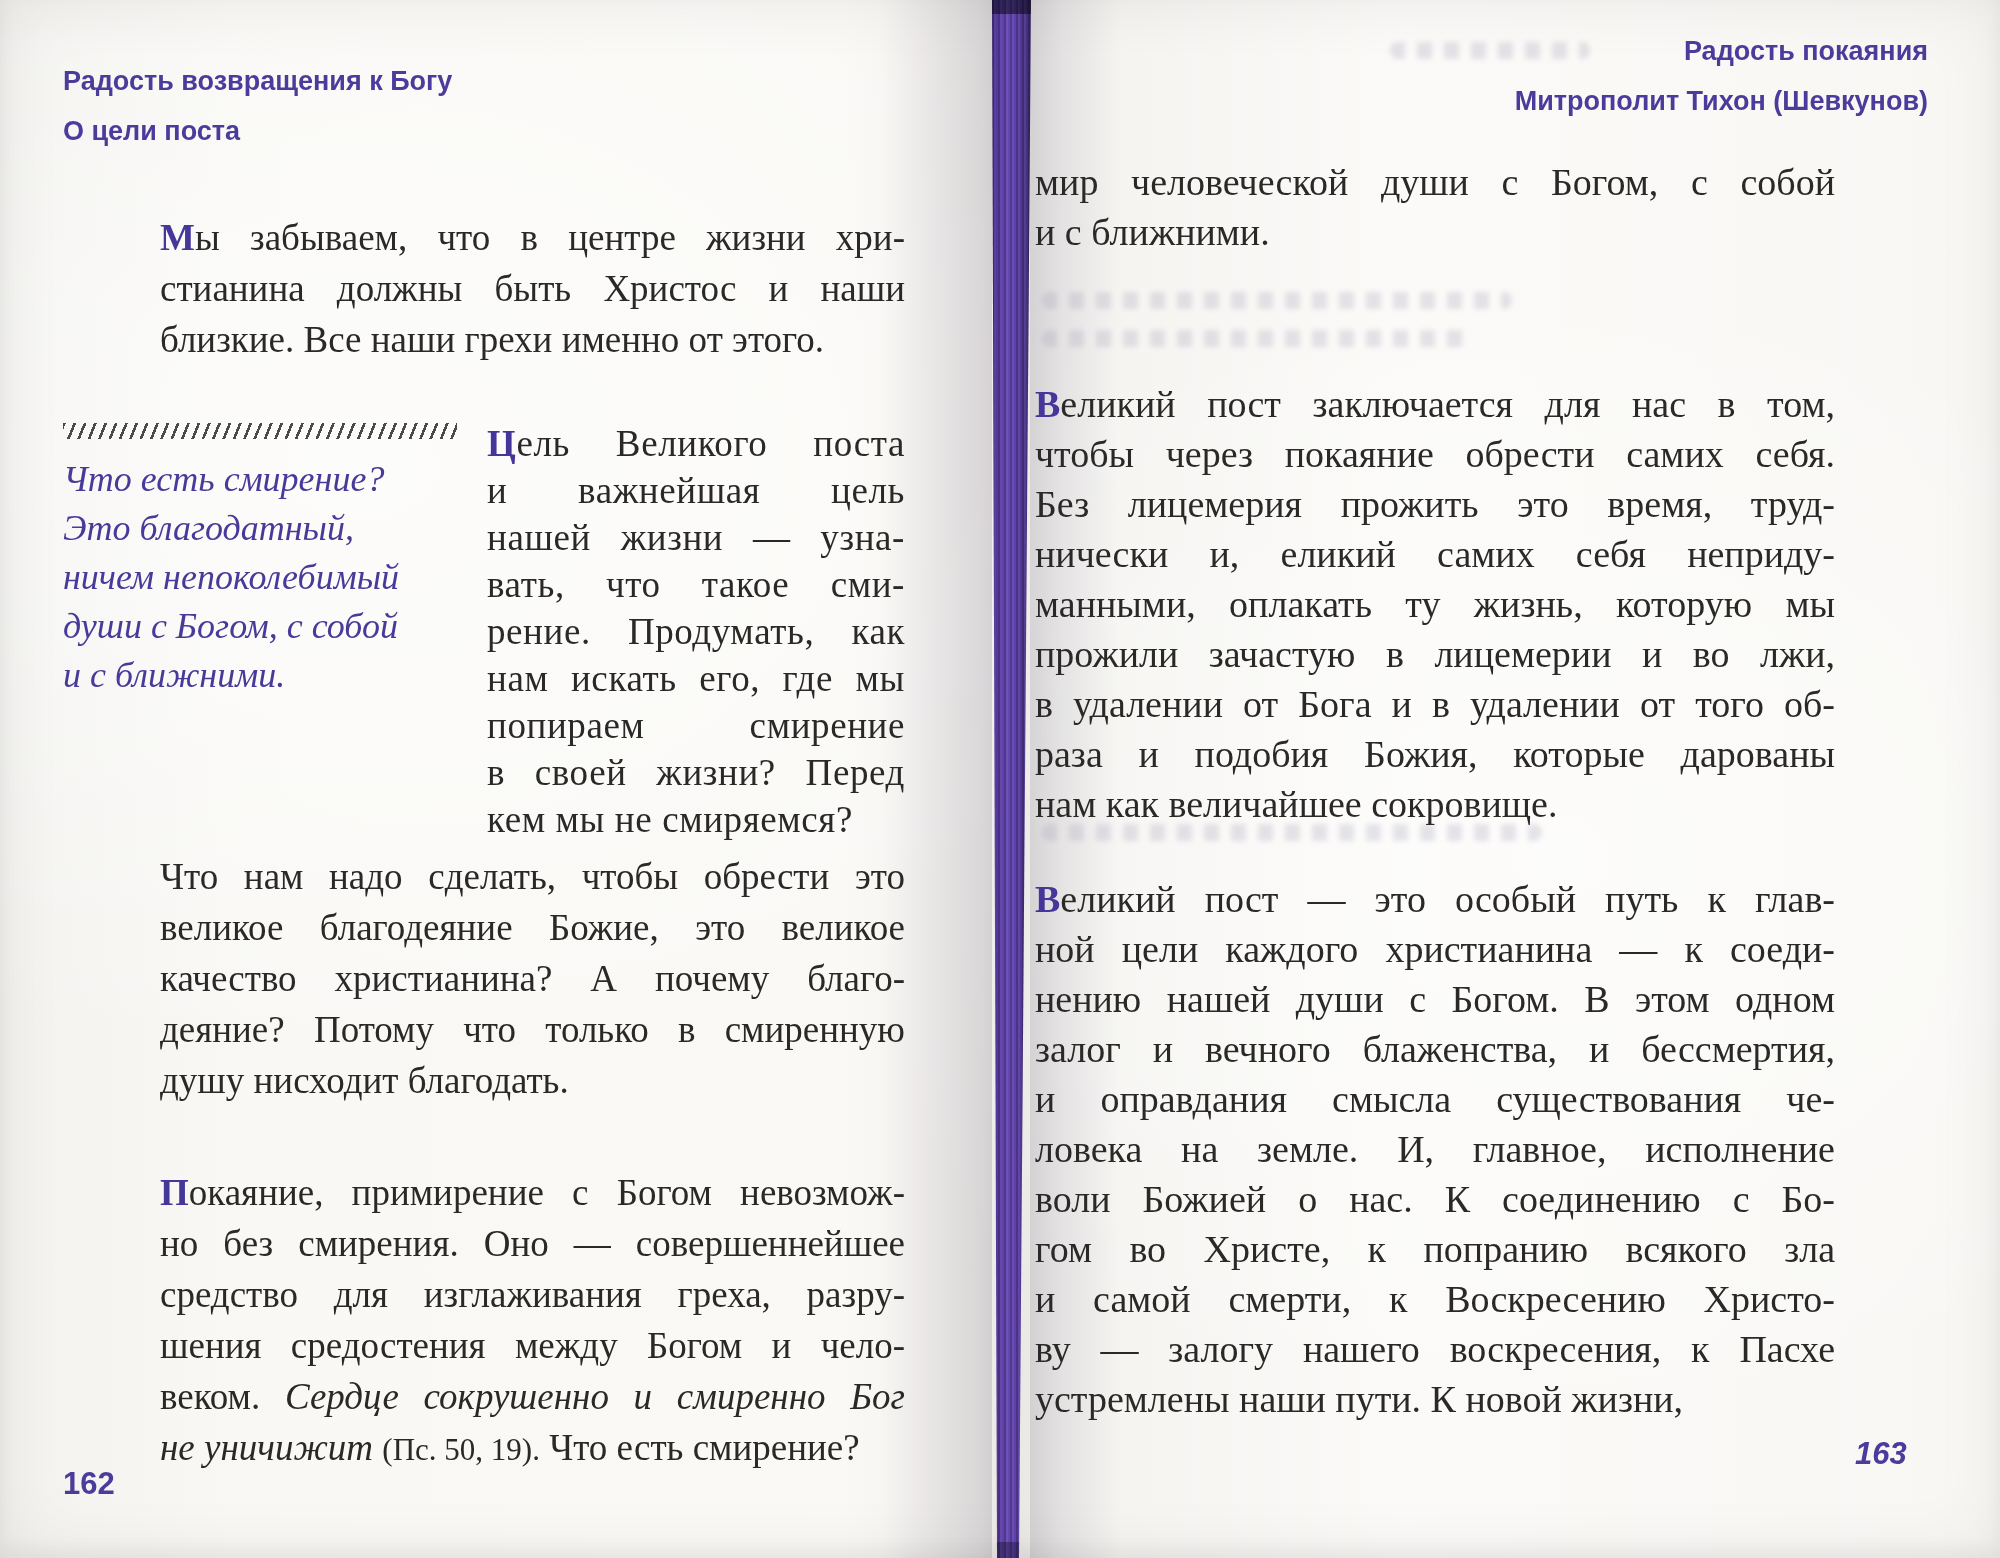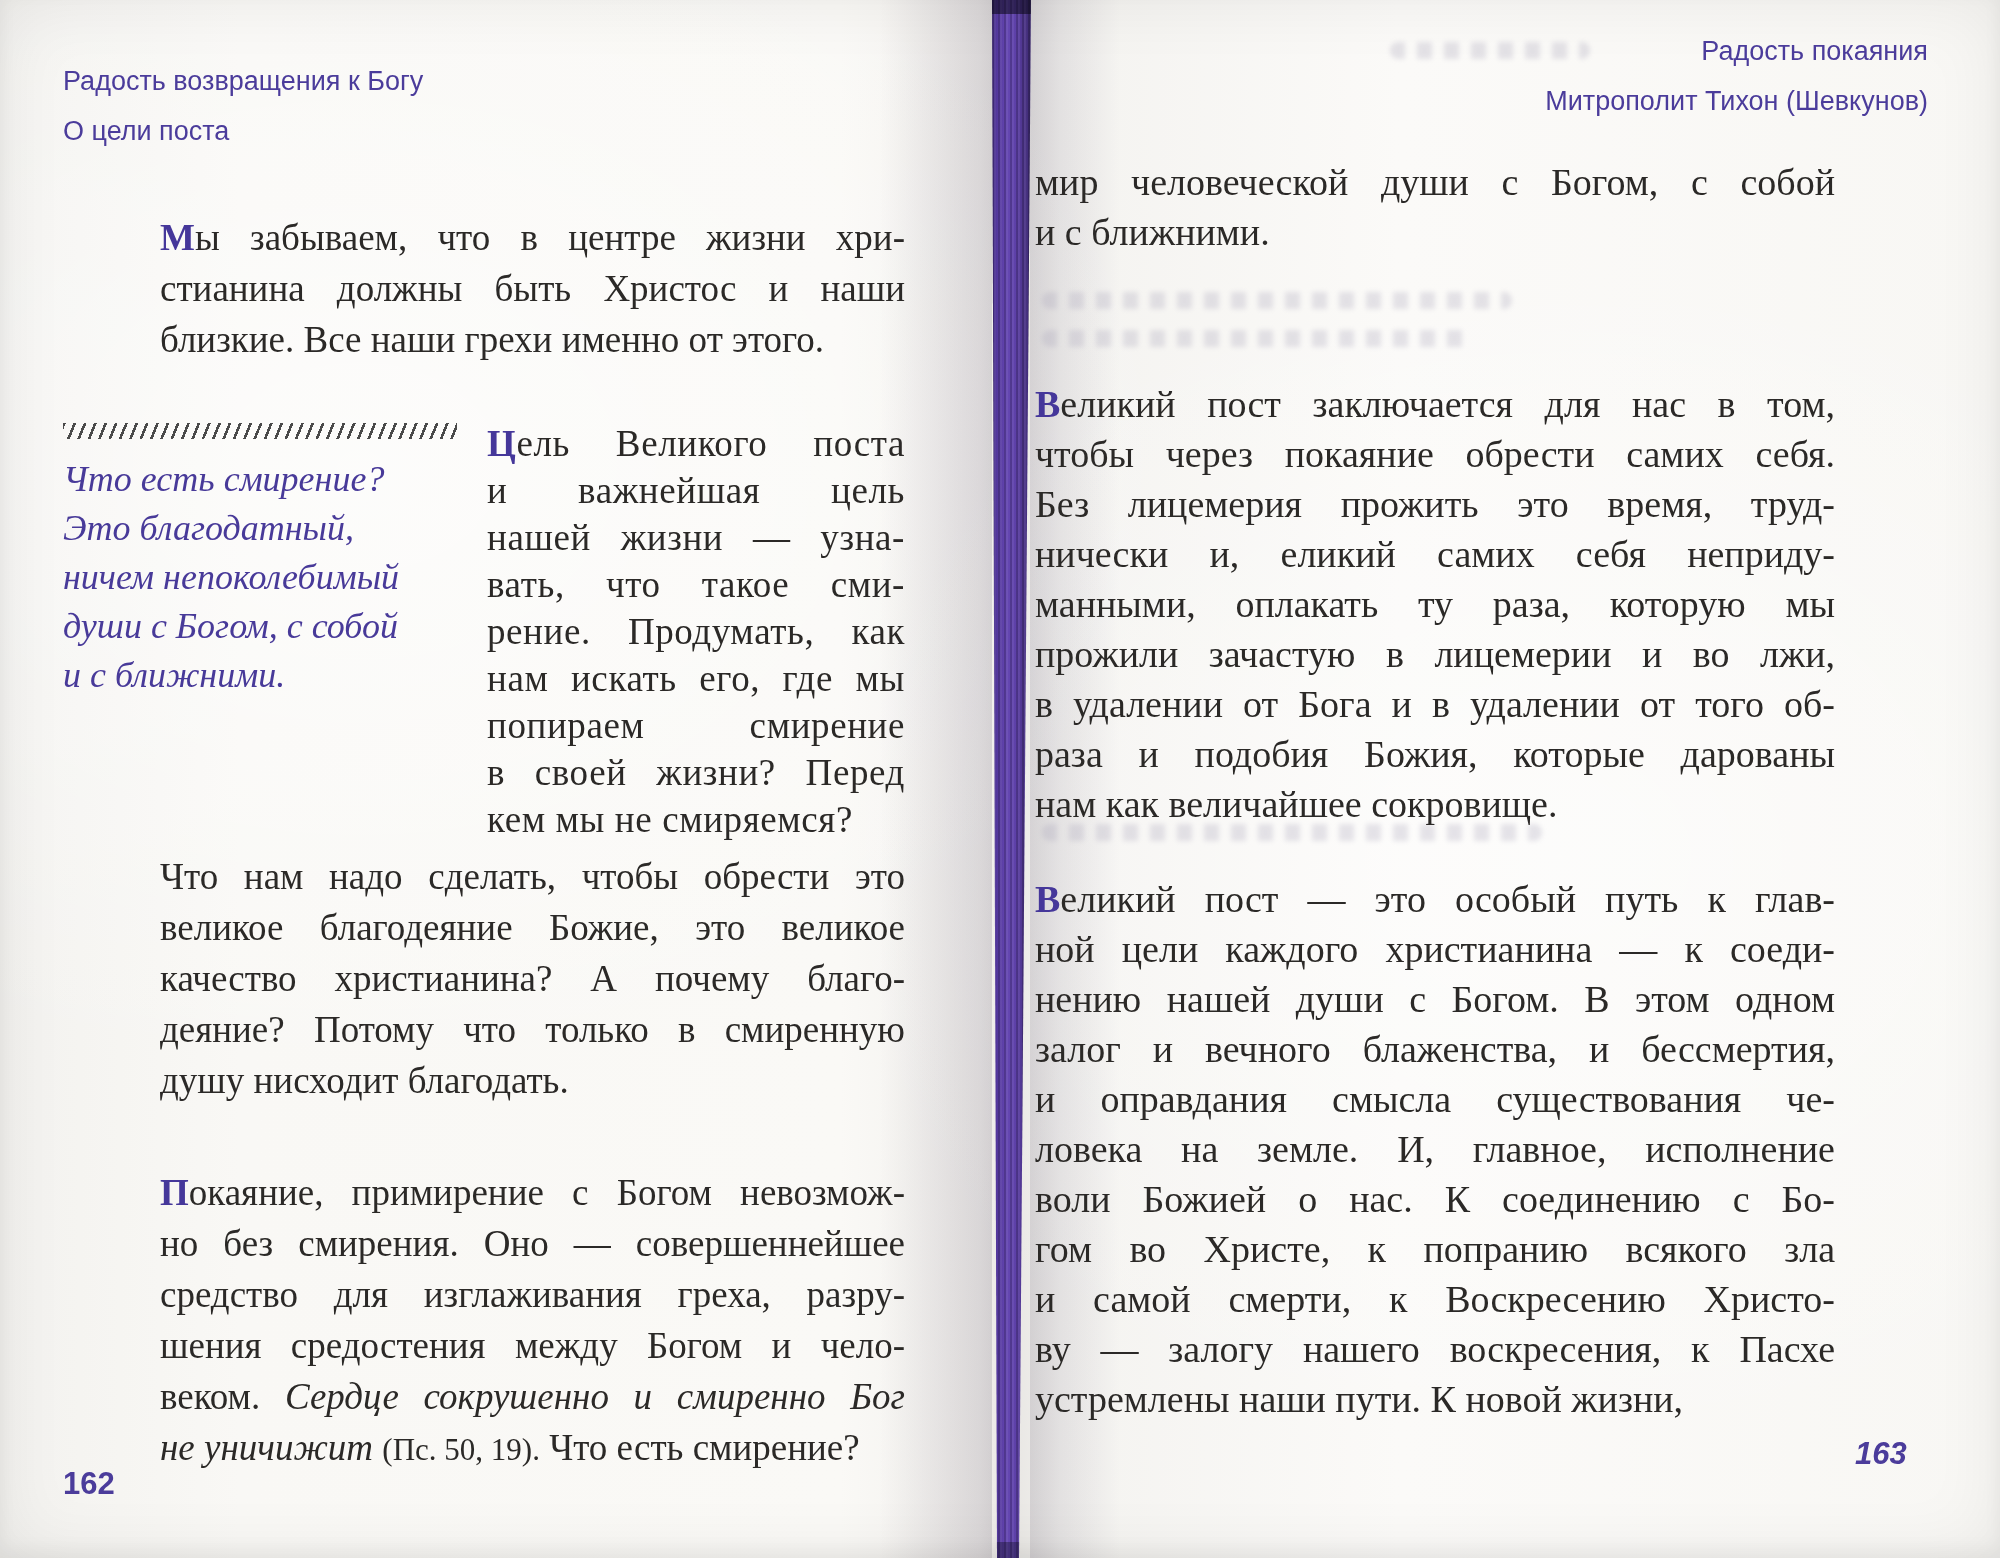--- a/index.html
+++ b/index.html
@@ -20,21 +20,21 @@
   
   .ribbon{position:absolute;left:986px;top:0;width:48px;height:1558px;
     clip-path:polygon(6px 0,45px 0,33px 100%,11px 100%);
     background:
       repeating-linear-gradient(90deg, rgba(0,0,0,.18) 0 2px, rgba(255,255,255,.06) 2px 4px, rgba(0,0,0,0) 4px 6px),
       linear-gradient(to right,#31225f 0%,#53379c 22%,#6547b2 45%,#5d40a8 62%,#46307f 85%,#2c1f55 100%);
   }
   .ribbon:before{content:"";position:absolute;left:0;top:0;width:100%;height:14px;background:rgba(10,8,20,.55);}
   .ribbon:after{content:"";position:absolute;left:0;bottom:0;width:100%;height:16px;background:rgba(10,8,20,.35);}
   
-  .runhead{position:absolute;font-family:"Liberation Sans", sans-serif;font-weight:normal;
+  .runhead{position:absolute;font-family:"Liberation Sans", sans-serif;font-weight:bold;
     font-size:27px;line-height:50px;color:#4b3c9b;}
   .rh-left{left:63px;top:56px;width:700px;text-align:left;}
   .rh-right{left:1100px;top:26px;width:828px;text-align:right;}
   
   .pagenum{position:absolute;font-family:"Liberation Sans", sans-serif;font-weight:600;
     font-size:31px;color:#4b3c9b;}
   .pn-left{left:63px;top:1466px;}
   .pn-right{left:1855px;top:1436px;font-style:italic;}
   
   .para{position:absolute;}
@@ -144,21 +144,21 @@
       </div>
     <div class="jline last">и с ближними.</div>
   </div>
 
   <div class="para rp-body" style="left:1035px;top:379px;width:800px;">
     <div class="jline"><span class="lead">В</span><span>еликий пост заключается для нас в том,</span></div>
     <div>
         <div class="jline">чтобы через покаяние обрести самих себя.</div>
         <div class="jline">Без лицемерия прожить это время, труд-</div>
         <div class="jline">нически и, еликий самих себя неприду-</div>
-        <div class="jline">манными, оплакать ту раза, которую мы</div>
+        <div class="jline">манными, оплакать ту жизнь, которую мы</div>
         <div class="jline">прожили зачастую в лицемерии и во лжи,</div>
         <div class="jline">в удалении от Бога и в удалении от того об-</div>
         <div class="jline">раза и подобия Божия, которые дарованы</div>
       </div>
     <div class="jline last">нам как величайшее сокровище.</div>
   </div>
 
   <div class="para rp-body" style="left:1035px;top:874px;width:800px;">
     <div class="jline"><span class="lead">В</span><span>еликий пост — это особый путь к глав-</span></div>
     <div>

